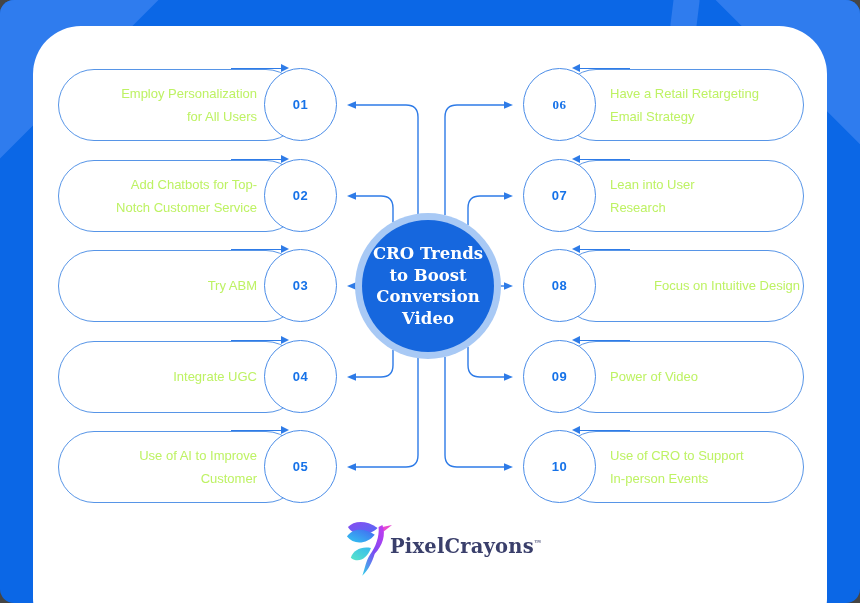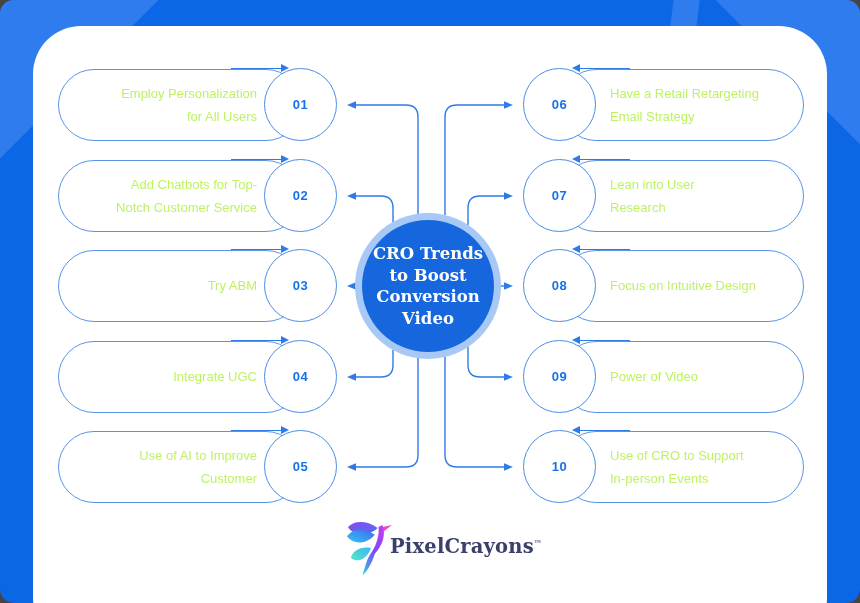--- a/index.html
+++ b/index.html
@@ -145,21 +145,21 @@
         <div class="item-text t-right" style="left: 74px; width: 183px;">
           <span>Use of AI to Improve</span>
           <span>Customer</span>
         </div>
         <div class="pill-arrow" style="left: 231px; width: 50px;">
           <div class="tri tri-r"></div>
         </div>
       </div>
       <div class="item" style="top: 68px;">
         <div class="pill" style="left: 560px; width: 242px;"></div>
-        <div class="num-circle" style="left: 523px;">
+        <div class="num-circle" style="left: 523px; font-family: Liberation Serif, serif;">
           <span class="num">06</span>
         </div>
         <div class="item-text t-left" style="left: 610px; width: 190px;">
           <span>Have a Retail Retargeting</span>
           <span>Email Strategy</span>
         </div>
         <div class="pill-arrow" style="left: 580px; width: 50px;">
           <div class="tri tri-l"></div>
         </div>
       </div>
@@ -174,21 +174,21 @@
         </div>
         <div class="pill-arrow" style="left: 580px; width: 50px;">
           <div class="tri tri-l"></div>
         </div>
       </div>
       <div class="item" style="top: 249px;">
         <div class="pill" style="left: 560px; width: 242px;"></div>
         <div class="num-circle" style="left: 523px;">
           <span class="num">08</span>
         </div>
-        <div class="item-text t-left" style="left: 610px; width: 190px;">
+        <div class="item-text t-left" style="left: 610px; width: 190px; text-align: right;">
           <span>Focus on Intuitive Design</span>
         </div>
         <div class="pill-arrow" style="left: 580px; width: 50px;">
           <div class="tri tri-l"></div>
         </div>
       </div>
       <div class="item" style="top: 340px;">
         <div class="pill" style="left: 560px; width: 242px;"></div>
         <div class="num-circle" style="left: 523px;">
           <span class="num">09</span>

